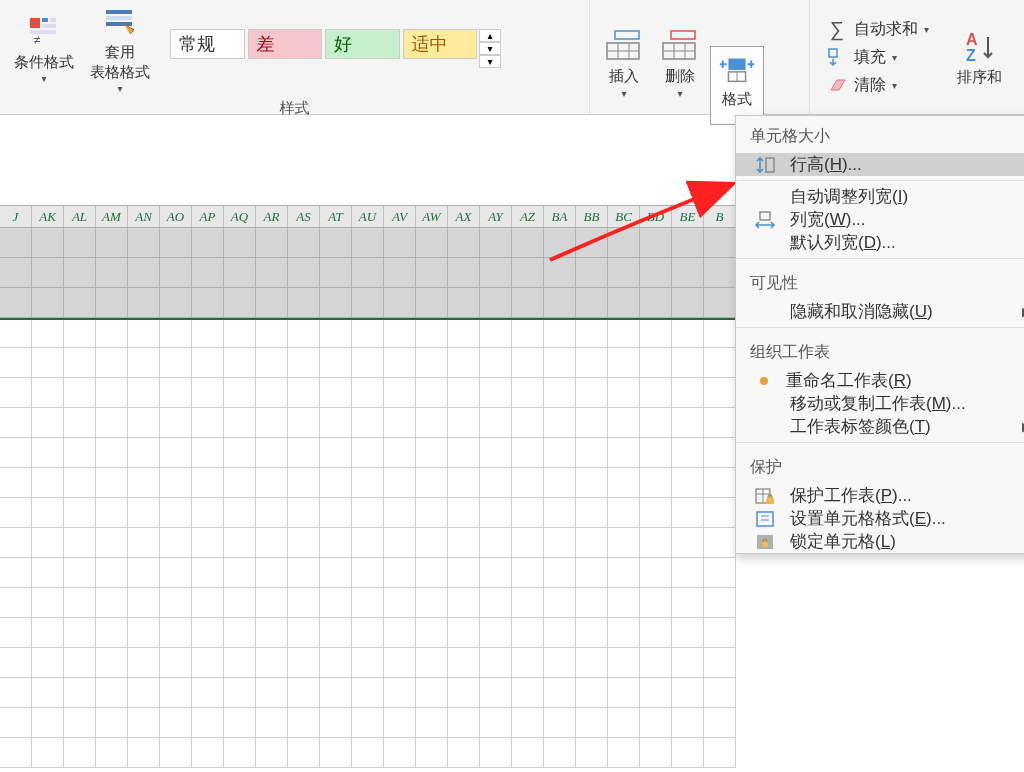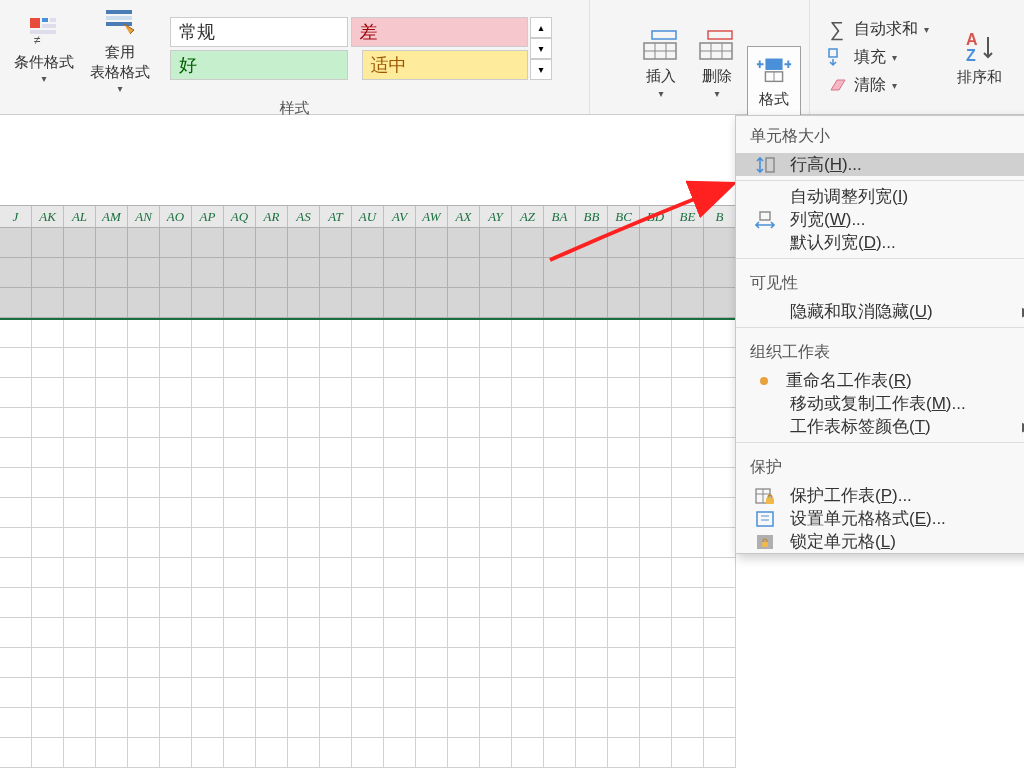--- a/index.html
+++ b/index.html
@@ -8,26 +8,26 @@
     .ribbon { display: flex; height: 115px; background: #f5f5f5; border-bottom: 1px solid #ccc; }
     .ribbon-group { display: flex; flex-direction: column; padding: 0 8px; border-right: 1px solid #e0e0e0; }
     .ribbon-group-content { flex: 1; display: flex; align-items: center; gap: 4px; }
     .ribbon-group-label { font-size: 15px; color: #555; text-align: center; padding: 3px 0; font-family: Liberation Serif, serif; }
     
     .big-btn { display: flex; flex-direction: column; align-items: center; padding: 2px 6px; cursor: pointer; }
     .big-btn-icon { width: 40px; height: 40px; display: flex; align-items: center; justify-content: center; }
     .big-btn-label { font-size: 15px; color: #333; text-align: center; line-height: 1.3; white-space: pre-line; }
     .big-btn .dropdown-arrow { font-size: 10px; color: #555; margin-top: 2px; }
     
-    .style-gallery { display: grid; grid-template-columns: 1fr 1fr; gap: 3px; width: 358px; }
+    .style-gallery { display: grid; grid-template-columns: 1fr 1fr 1fr 1fr; gap: 3px; width: 307px; }
     .style-cell { height: 30px; border: 1px solid #ccc; font-size: 18px; padding: 2px 8px; display: flex; align-items: center; cursor: pointer; }
     .style-cell.normal { background: #fff; color: #333; }
     .style-cell.bad { background: #f7c7ce; color: #9c0006; }
     .style-cell.good { background: #c6efce; color: #006100; }
-    .style-cell.neutral { background: #ffeb9c; color: #9c5700; margin-left: 11px; }
+    .style-cell.neutral { background: #ffeb9c; color: #9c5700; }
     .gallery-side { display: flex; flex-direction: column; width: 22px; margin-left: 2px; }
     .gallery-side-btn { flex: 1; border: 1px solid #ccc; background: #fff; display: flex; align-items: center; justify-content: center; font-size: 10px; cursor: pointer; }
     
     .editing-group { display: flex; flex-direction: column; gap: 6px; padding: 4px 8px; }
     .editing-item { display: flex; align-items: center; gap: 6px; font-size: 16px; color: #333; cursor: pointer; }
     .editing-icon { width: 22px; height: 22px; display: flex; align-items: center; justify-content: center; }
     .editing-arrow { font-size: 10px; color: #555; }
     
     .spreadsheet { margin-top: 90px; position: relative; }
     .col-headers { display: flex; background: #e8e8e8; height: 23px; border-top: 1px solid #b0b0b0; border-bottom: 1px solid #b0b0b0; }
@@ -97,21 +97,21 @@
         <div class="gallery-side">
           <div class="gallery-side-btn">▴</div>
           <div class="gallery-side-btn">▾</div>
           <div class="gallery-side-btn">▾</div>
         </div>
       </div>
     </div>
     <div class="ribbon-group-label">样式</div>
   </div>
 
-  <div class="ribbon-group" style="width: 220px; align-items: flex-end;">
+  <div class="ribbon-group" style="width: 220px;">
     <div class="ribbon-group-content">
       <div class="big-btn">
         <div class="big-btn-icon">
           <svg width="38" height="34" viewBox="0 0 38 34">
               <rect x="10" y="2" width="24" height="8" fill="none" stroke="#4a90d9" stroke-width="1.5"></rect>
               <rect x="2" y="14" width="32" height="16" fill="none" stroke="#888" stroke-width="1.5"></rect>
               <line x1="2" y1="22" x2="34" y2="22" stroke="#888"></line>
               <line x1="13" y1="14" x2="13" y2="30" stroke="#888"></line>
               <line x1="24" y1="14" x2="24" y2="30" stroke="#888"></line>
             </svg>
@@ -139,21 +139,20 @@
               <path d="M32 12 L39 12 M36 8 L36 16" stroke="#4a90d9" stroke-width="2" fill="none" transform="rotate(0)"></path>
               <rect x="12" y="6" width="18" height="12" fill="#4a90d9"></rect>
               <rect x="12" y="20" width="18" height="10" fill="none" stroke="#888" stroke-width="1.5"></rect>
               <line x1="21" y1="20" x2="21" y2="30" stroke="#888"></line>
             </svg>
         </div>
         <span class="big-btn-label">格式</span>
         <span class="dropdown-arrow">▾</span>
       </div>
     </div>
-    <div class="ribbon-group-label">单元格</div>
   </div>
 
   <div class="ribbon-group" style="border-right:none;">
     <div class="ribbon-group-content">
       <div class="editing-group">
         <div class="editing-item">
           <span class="editing-icon" style="font-size:20px; color:#555;">∑</span>
           <span>自动求和</span>
           <span class="editing-arrow">▾</span>
         </div>

